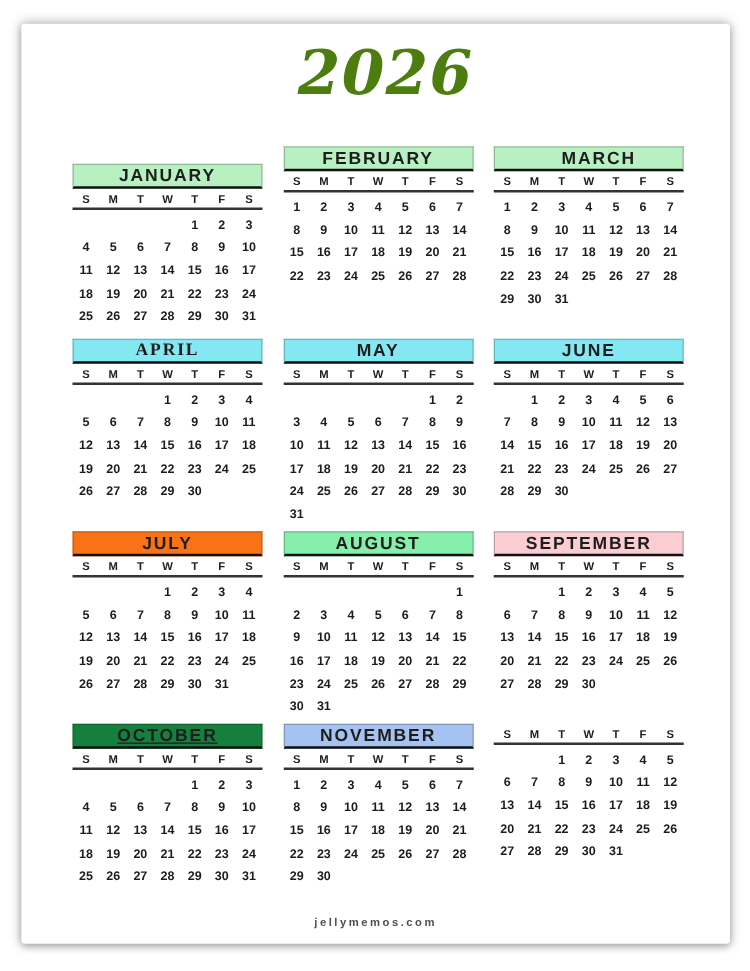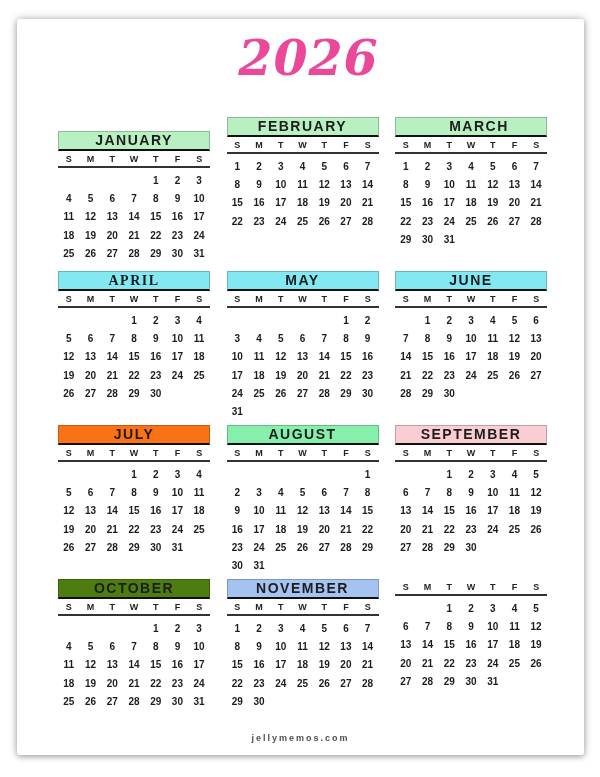--- a/index.html
+++ b/index.html
@@ -14,21 +14,21 @@
   }
   .year-title {
     position: absolute;
     top: 10px; left: 16px; right: 0;
     text-align: center;
     font-family: "DejaVu Serif", serif;
     font-style: italic;
     font-weight: bold;
     font-size: 49px;
     letter-spacing: 1px;
-    color: #ec4899;
+    color: #4d7c0f;
   }
   .months {
     position: absolute;
     top: 98px; left: 41px; right: 37px;
     display: grid;
     grid-template-columns: repeat(3, 152px);
     justify-content: space-between;
     grid-auto-rows: 154px;
   }
   .month { width: 152px; }
@@ -549,21 +549,21 @@
           <span class="day-cell">28</span>
           <span class="day-cell">29</span>
           <span class="day-cell">30</span>
           <span class="day-cell"></span>
           <span class="day-cell"></span>
           <span class="day-cell"></span>
         </div>
   </div>
 
   <div class="month">
-    <div class="month-header" style="background: #4d7c0f;">
+    <div class="month-header" style="background: #15803d; text-decoration: underline;">
       <span>OCTOBER</span>
     </div>
     <div class="weekdays">
           <span class="weekday-cell">S</span>
           <span class="weekday-cell">M</span>
           <span class="weekday-cell">T</span>
           <span class="weekday-cell">W</span>
           <span class="weekday-cell">T</span>
           <span class="weekday-cell">F</span>
           <span class="weekday-cell">S</span>

